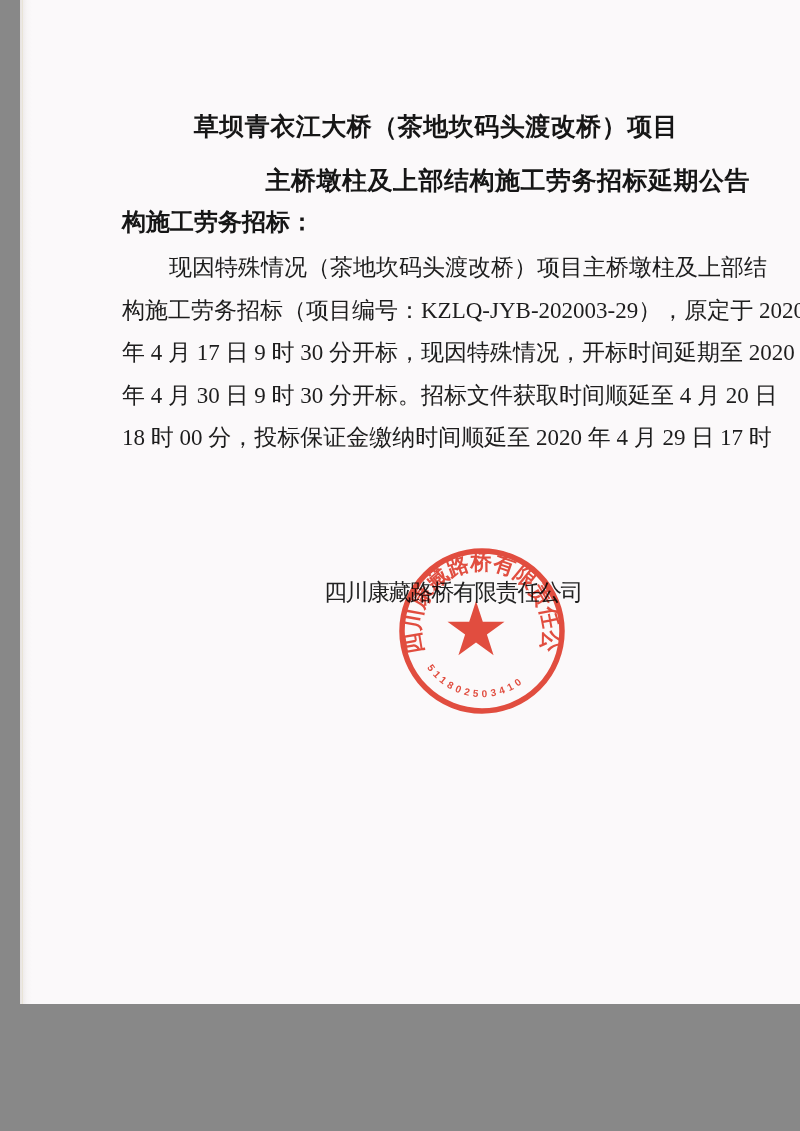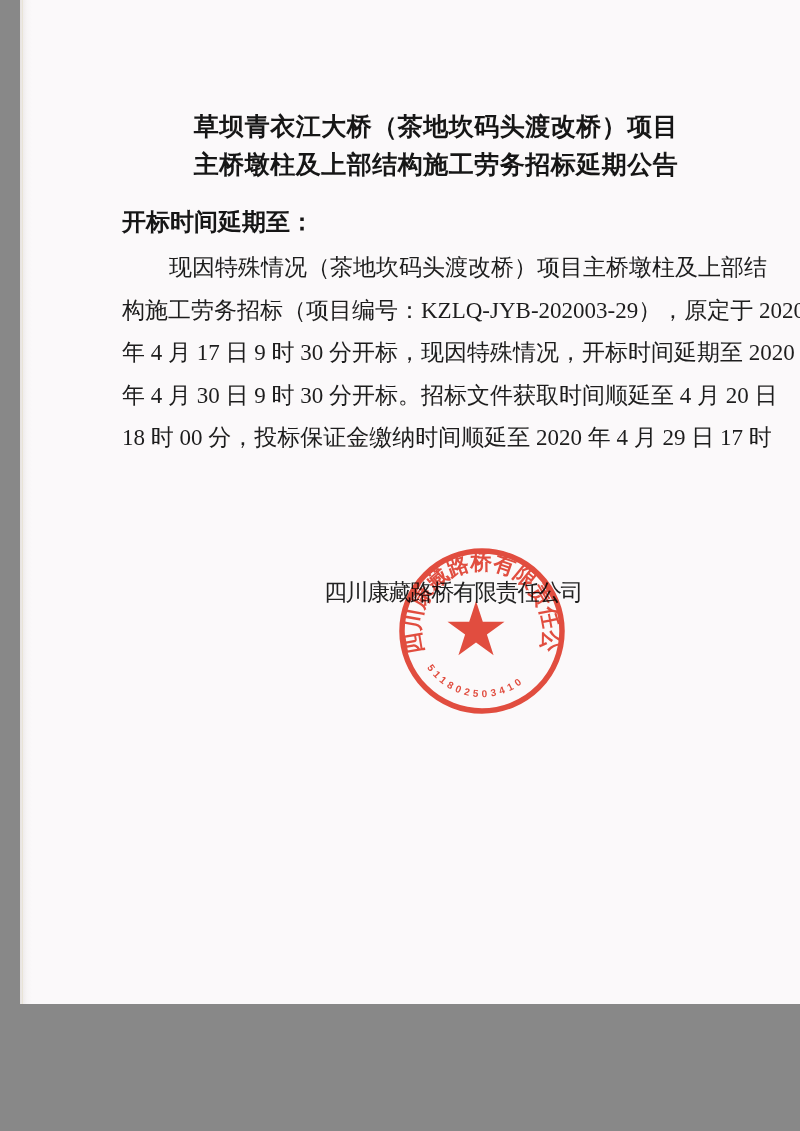--- a/index.html
+++ b/index.html
@@ -28,21 +28,21 @@
   .title{
     position:absolute;left:102px;right:70px;
     text-align:center;
     font-weight:bold;
     font-size:25px;
     letter-spacing:0.5px;
     color:#161616;
     white-space:nowrap;
   }
   .title1{top:110px;}
-  .title2{top:148px;}
+  .title2{top:164px;text-align:right;}
   .salutation{
     position:absolute;left:102px;top:206px;
     font-weight:bold;
     font-size:24px;
     color:#161616;
   }
   .bodytext{
     position:absolute;left:102px;top:247px;width:616px;
     font-size:23px;
     color:#1d1d1d;
@@ -87,21 +87,21 @@
   }
 </style>
 </head>
 <body>
 
 <div class="page">
 
   <div class="title title1">草坝青衣江大桥（茶地坎码头渡改桥）项目</div>
   <div class="title title2">主桥墩柱及上部结构施工劳务招标延期公告</div>
 
-  <div class="salutation">开标时间延期至：</div>
+  <div class="salutation">构施工劳务招标：</div>
 
   <div class="bodytext">
     <div class="bline indent">现因特殊情况（茶地坎码头渡改桥）项目主桥墩柱及上部结</div>
     <div class="bline">构施工劳务招标（项目编号：KZLQ-JYB-202003-29），原定于 2020</div>
     <div class="bline">年 4 月 17 日 9 时 30 分开标，现因特殊情况，开标时间延期至 2020</div>
     <div class="bline">年 4 月 30 日 9 时 30 分开标。招标文件获取时间顺延至 4 月 20 日</div>
     <div class="bline">18 时 00 分，投标保证金缴纳时间顺延至 2020 年 4 月 29 日 17 时</div>
   </div>
 
   <div class="company">四川康藏路桥有限责任公司</div>

